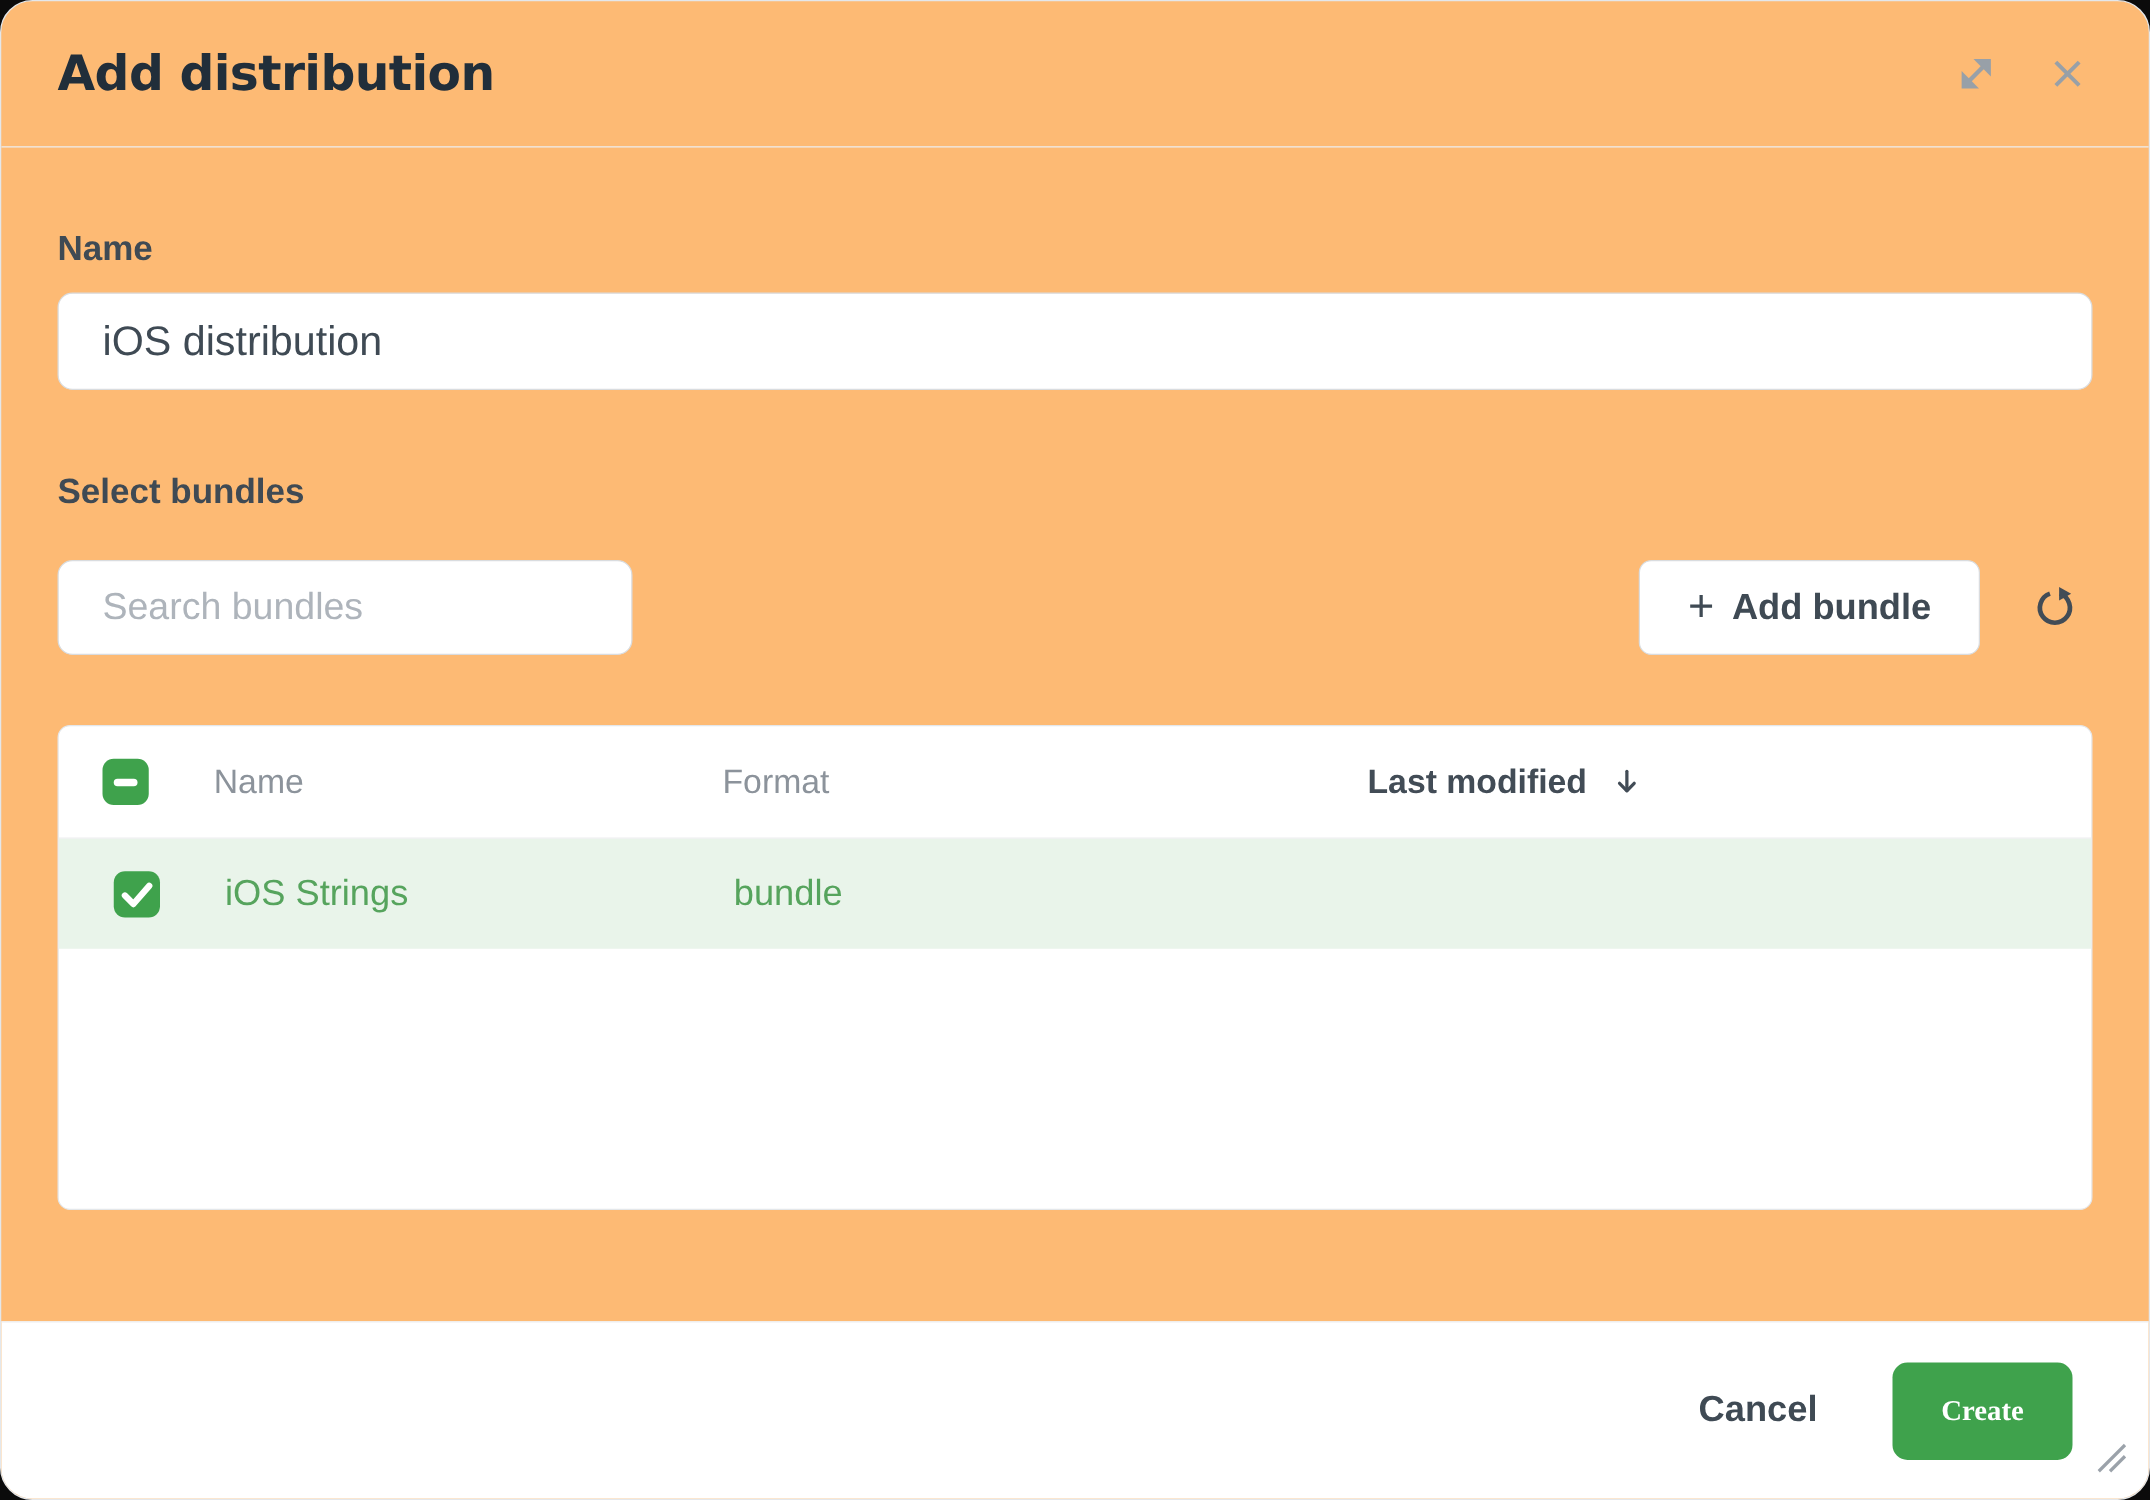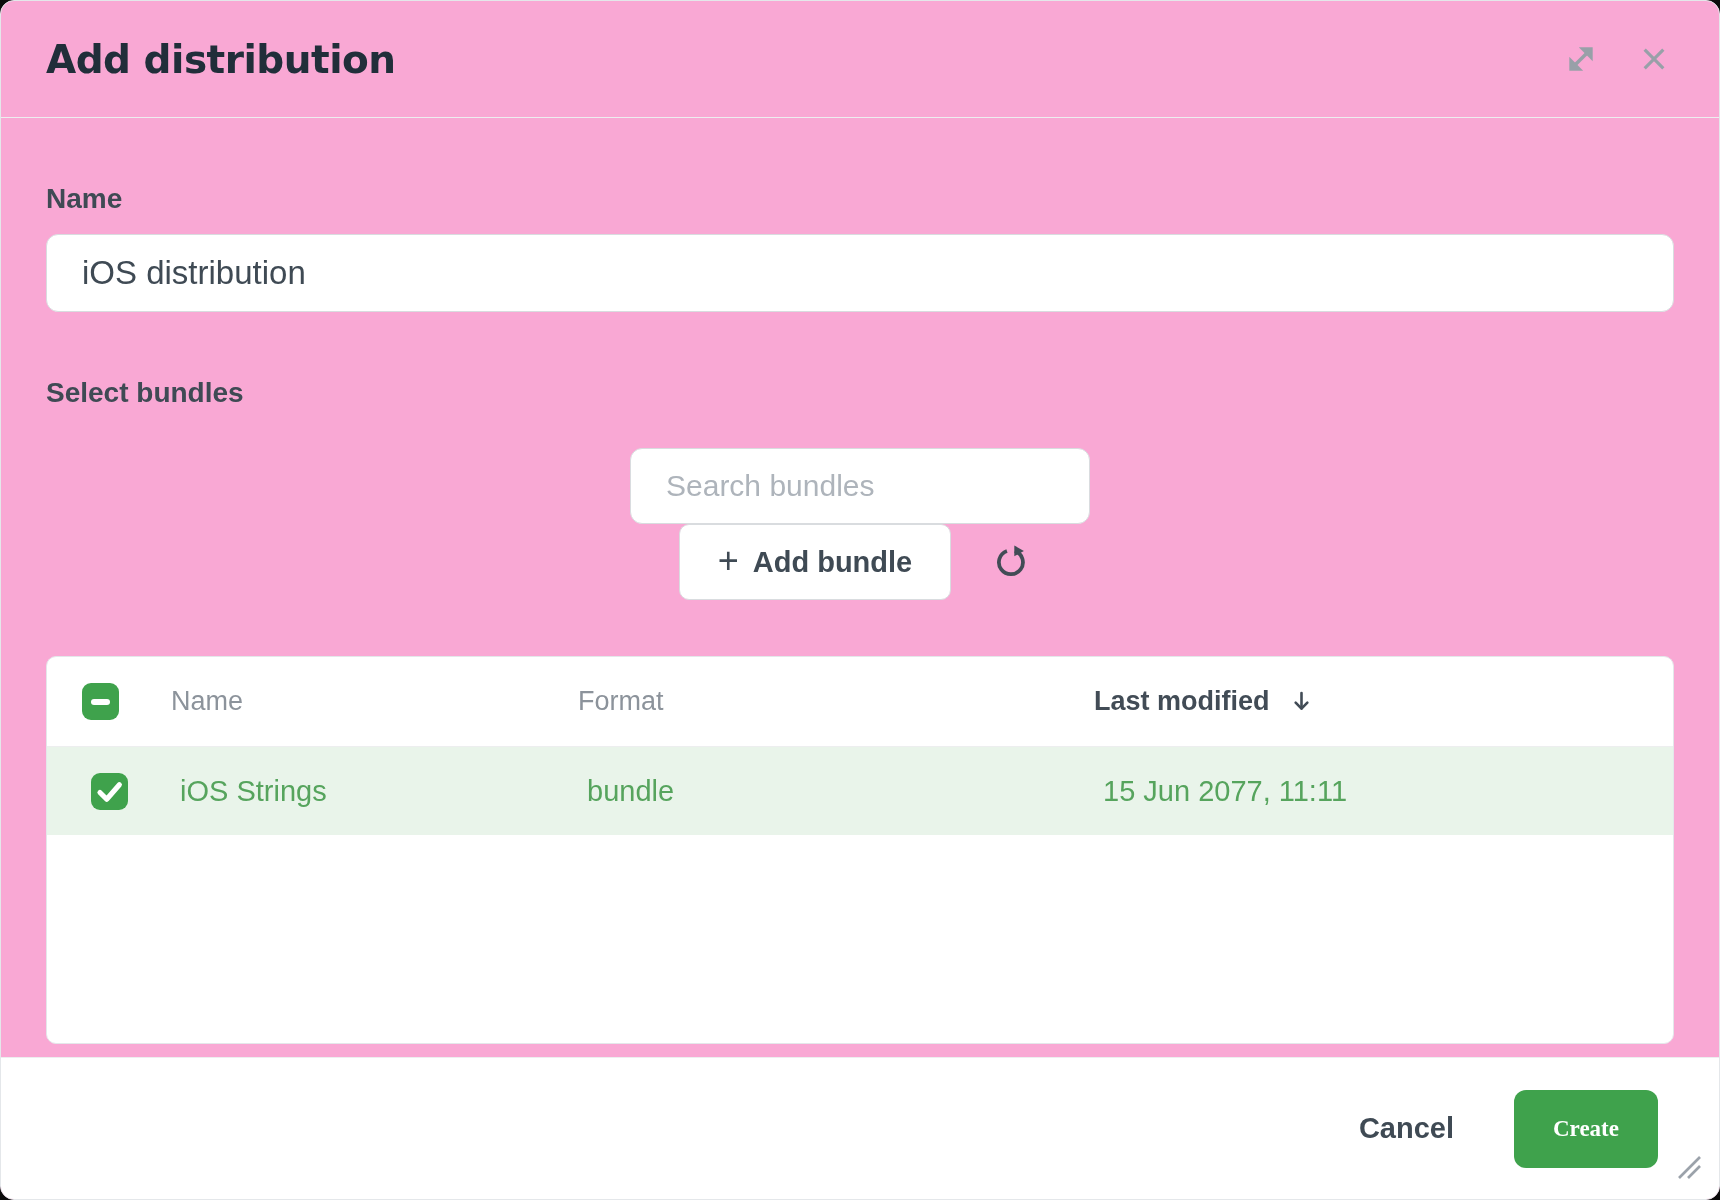--- a/index.html
+++ b/index.html
@@ -4,23 +4,23 @@
 <style>
   * { margin:0; padding:0; box-sizing:border-box; }
   html,body { width:1720px; height:1200px; overflow:hidden; }
   body {
     background: var(--backdrop, #0B0B0B);
     font-family: "Liberation Sans", sans-serif;
     position: relative;
   }
   .modal {
     position:absolute; inset:0;
-    background:#f9a8d4;
+    background:#fdba74;
     border:1px solid #E4E7EA;
-    border-radius:14px;
+    border-radius:26px;
     overflow:hidden;
   }
   
   .modal-header {
     height:117px;
     border-bottom:1px solid var(--divider,#EDEEEF);
     display:flex; align-items:center;
     padding:0 45px;
   }
   .modal-title {
@@ -45,21 +45,21 @@
     border:1px solid var(--border,#D9DCDF);
     border-radius:12px;
     padding:0 35px;
     font-family:"Liberation Sans",sans-serif;
     font-size:33px; color:var(--text,#3F4A54);
     outline:none; display:block;
   }
   .section-label { }
   .bundles-toolbar {
     margin-top:38px;
-    display:flex; align-items:center; justify-content:space-between;flex-direction:column;
+    display:flex; align-items:center; justify-content:space-between;
   }
   .search-input {
     width:460px; height:76px;
     border:1px solid var(--border,#D9DCDF);
     border-radius:12px;
     padding:0 35px;
     font-family:"Liberation Sans",sans-serif;
     font-size:30px; color:var(--text,#3F4A54);
     outline:none;
   }
@@ -209,21 +209,20 @@
           <div class="checkbox" role="checkbox" aria-checked="true">
             <span style="display:flex;">
               <svg width="37" height="37" viewBox="0 0 24 24">
                 <polyline points="5.8,12.6 10.2,17 18.4,7.6" fill="none" stroke="#fff" stroke-width="3.3" stroke-linecap="round" stroke-linejoin="round"></polyline>
               </svg>
             </span>
           </div>
         </div>
         <div class="col-name cell">iOS Strings</div>
         <div class="col-format cell">bundle</div>
-        <div class="col-modified cell">15 Jun 2077, 11:11</div>
       </div>
     </div>
 
   </div>
 
   <div class="modal-footer">
     <button class="cancel-btn">Cancel</button>
     <button class="create-btn">Create</button>
   </div>
 

